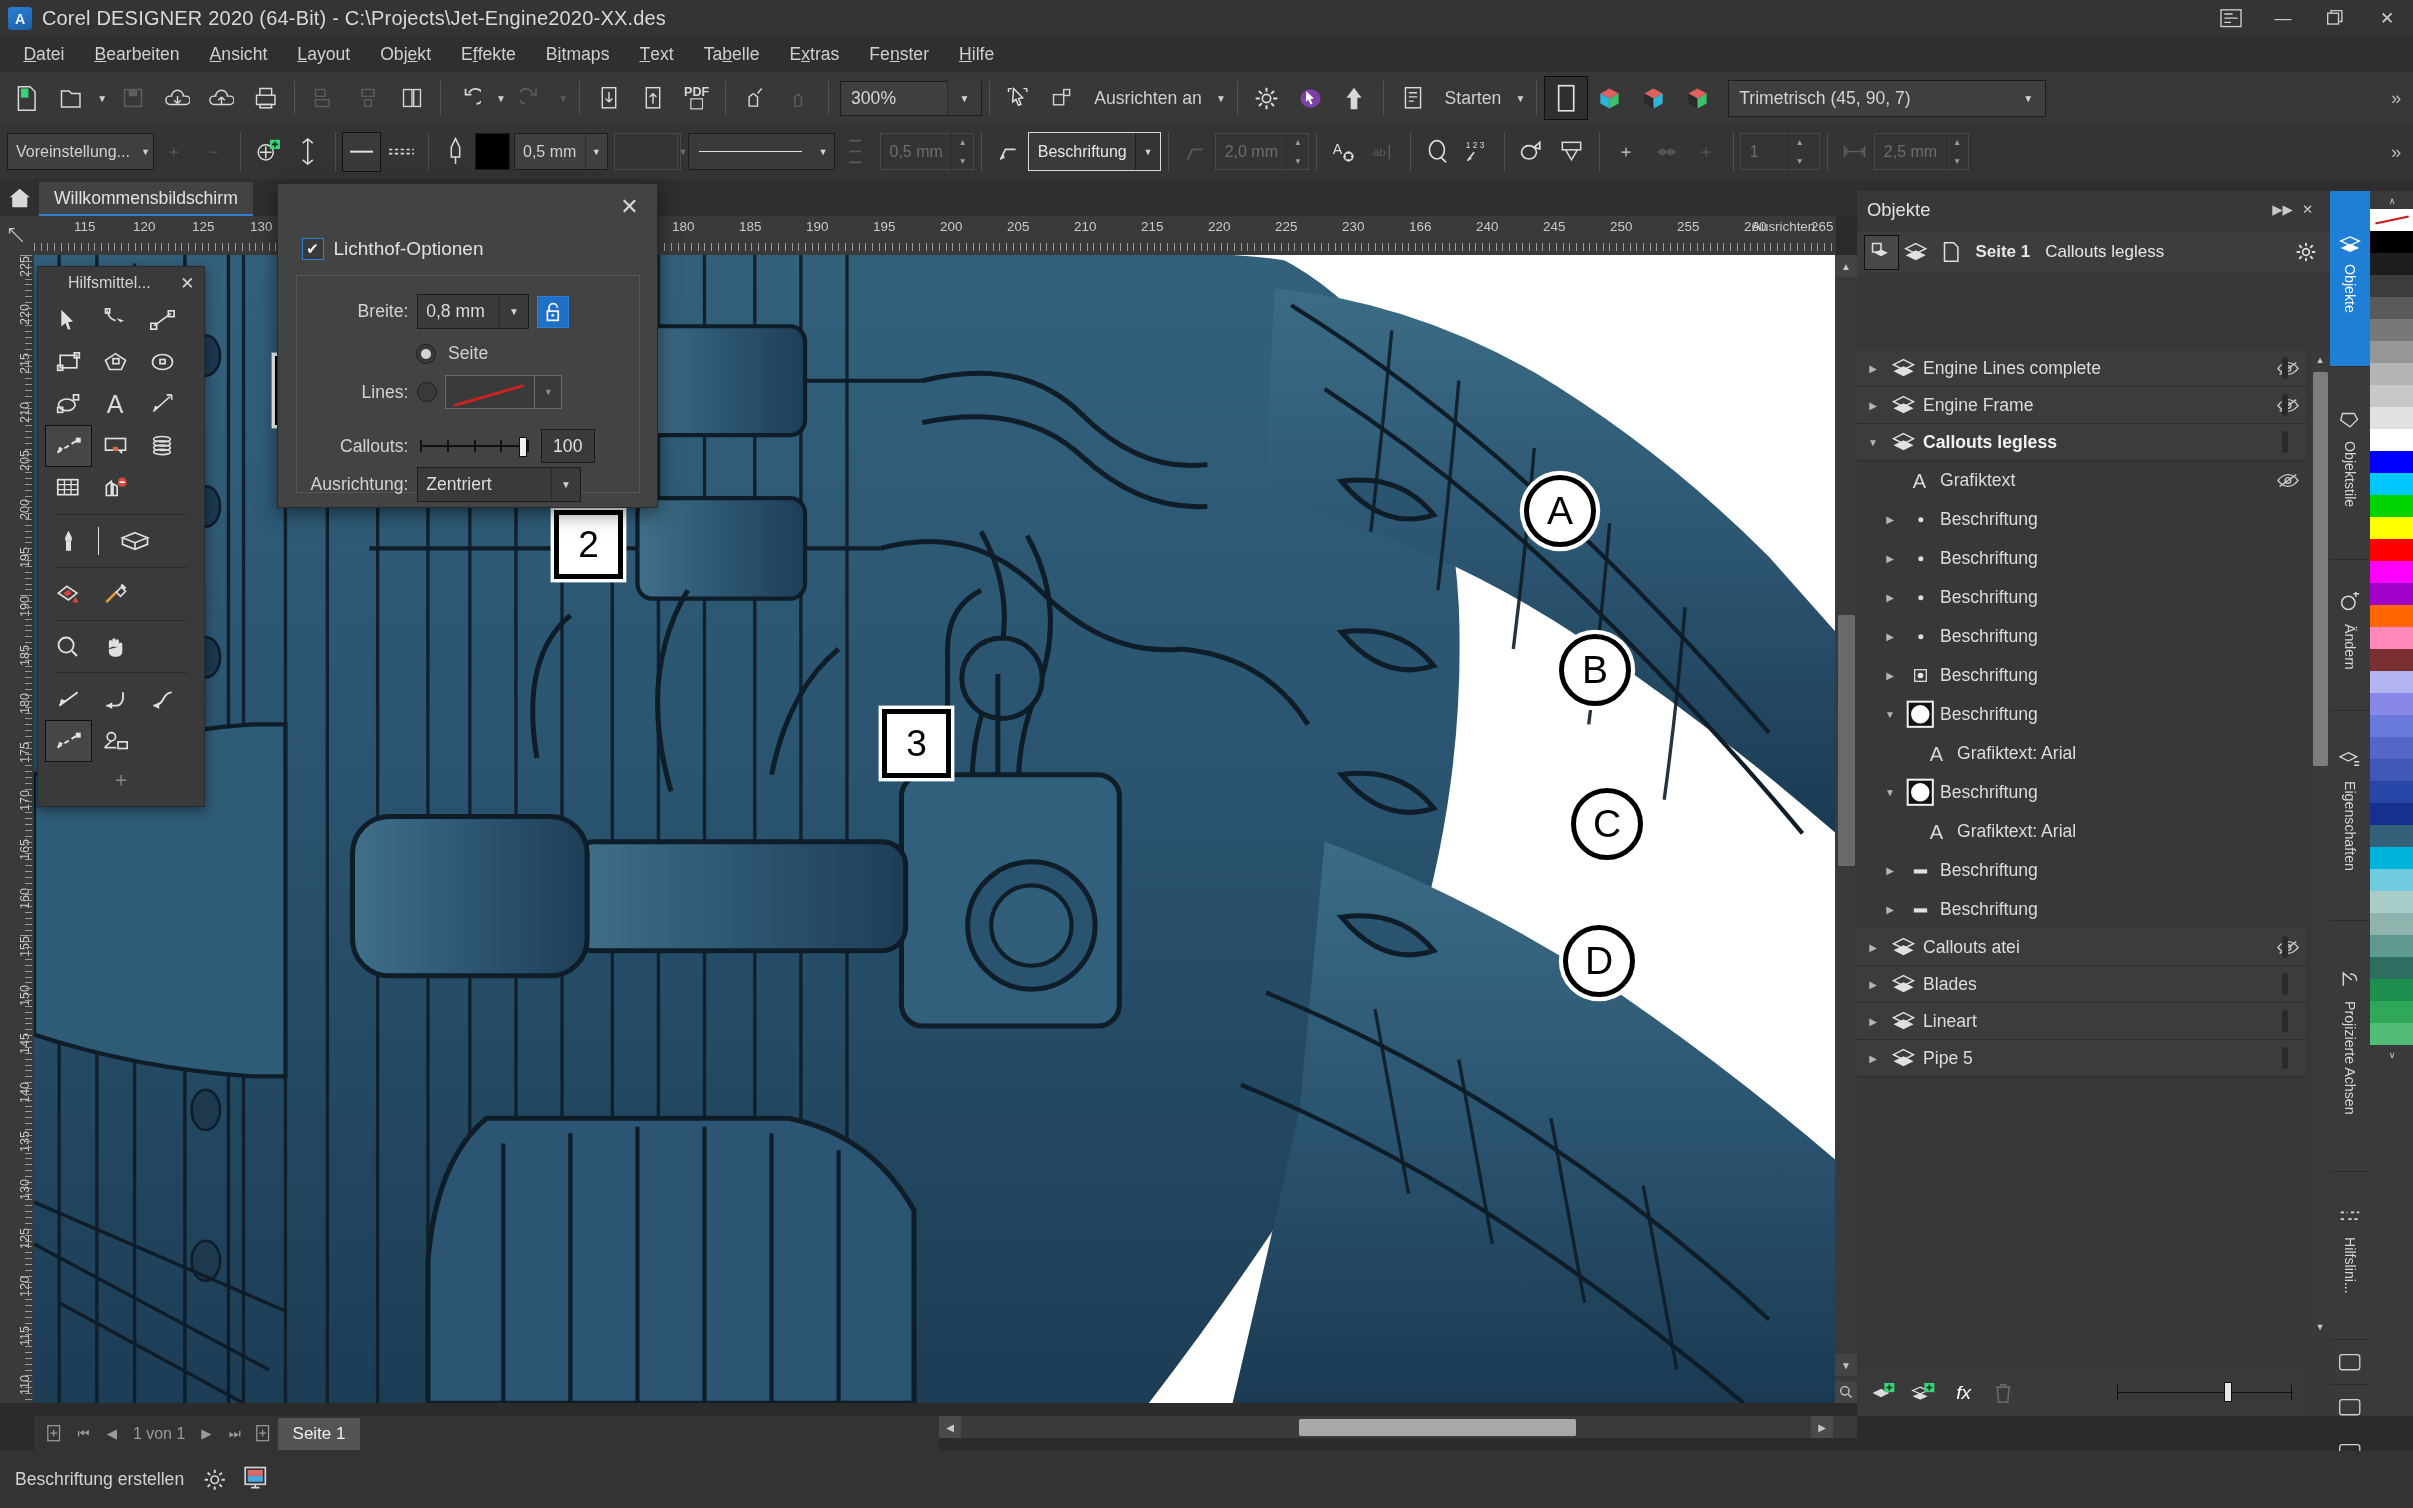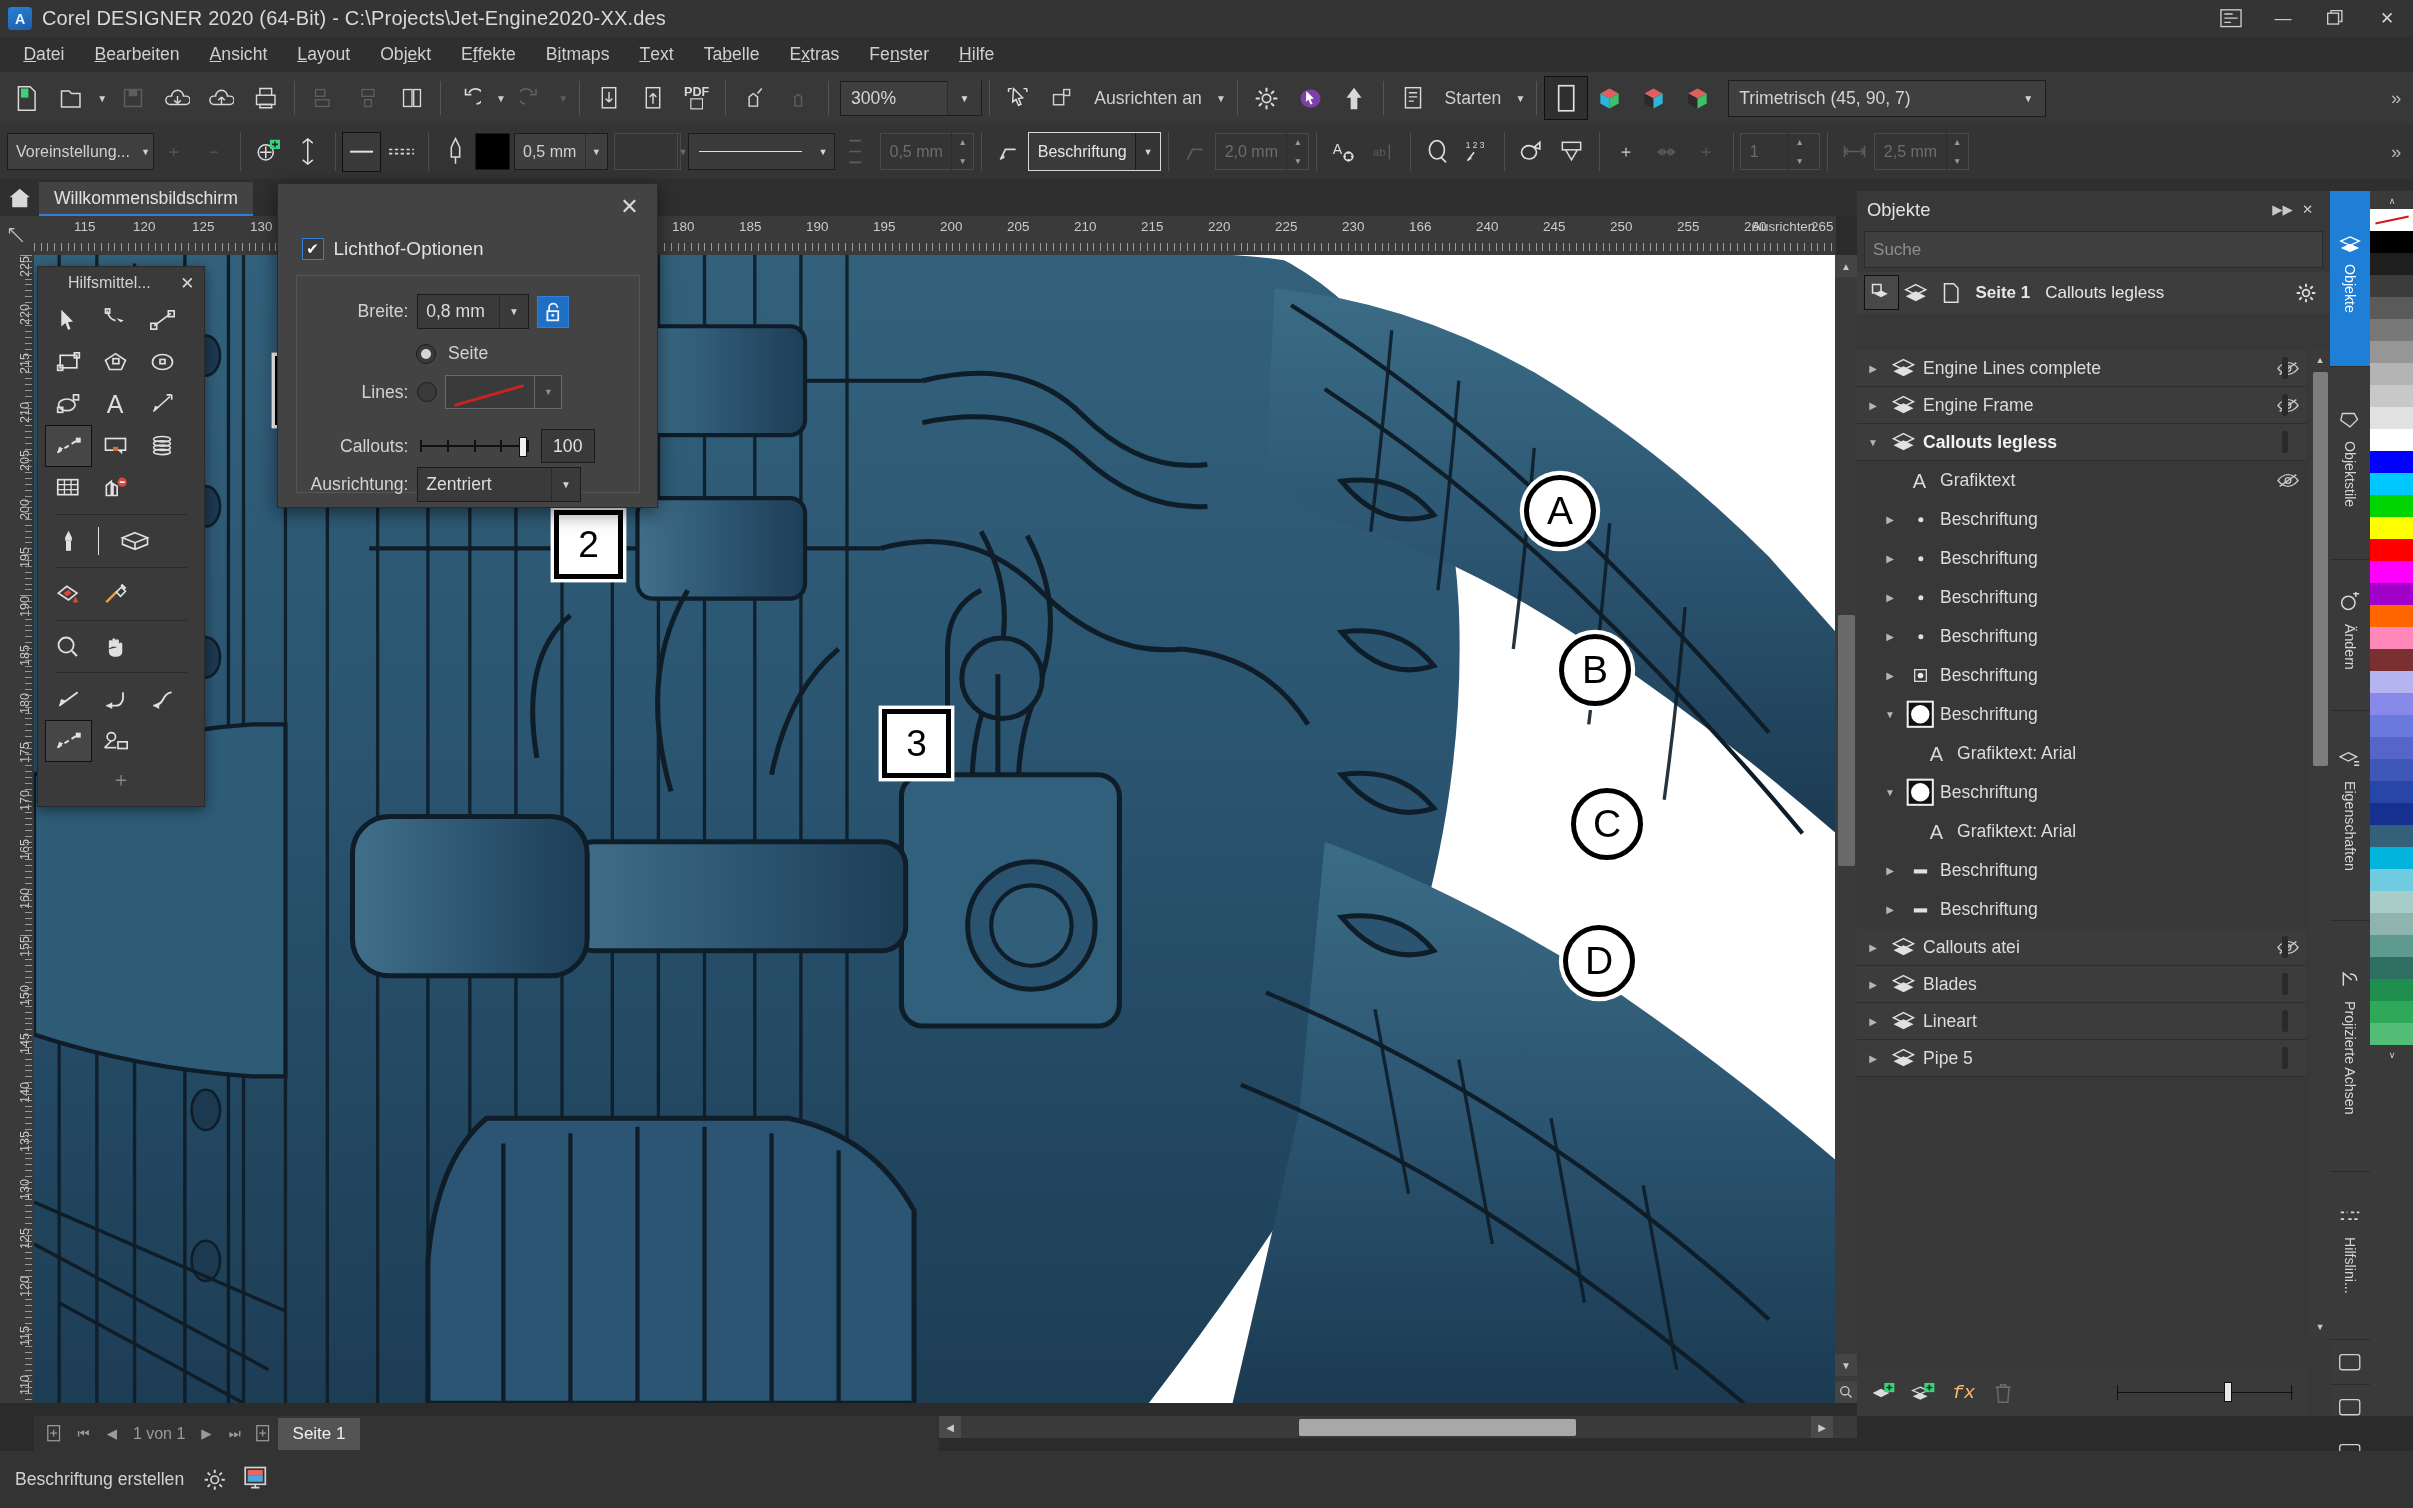--- a/index.html
+++ b/index.html
@@ -244,21 +244,21 @@
   .lay-ico{width:39px;display:flex;align-items:center;justify-content:center;color:#e0e0e0;font-size:17px;}
   .lay-name{font-size:17.6px;color:#dcdcdc;flex:1;}
   .lay-name.b{font-weight:bold;color:#f2f2f2;}
   .eye{width:37px;display:flex;align-items:center;justify-content:center;color:#c8c8c8;font-size:16px;}
   .lay-bar{position:absolute;right:18.4px;width:5.9px;height:22px;background:#2a2a2a;border-radius:2.5px;}
   .dk-scroll{position:absolute;right:0;top:159px;width:20px;height:987px;background:#3a3a3a;}
   .dk-scroll .thumb{position:absolute;left:2.5px;width:15px;background:#7d7d7d;border-radius:1.7px;}
   .dk-scroll .arr{position:absolute;left:0;width:20px;height:20px;display:flex;align-items:center;justify-content:center;font-size:9.2px;color:#c8c8c8;}
   .dk-foot{position:absolute;bottom:0;left:0;width:449px;height:47px;background:#3a3a3a;display:flex;align-items:center;padding-left:6.7px;}
   .dk-fbtn{width:40px;height:39px;display:flex;align-items:center;justify-content:center;color:#d8d8d8;font-size:17.6px;position:relative;}
-  .dk-fbtn.dim{color:#fdba74;font-family:Liberation Mono, monospace;}
+  .dk-fbtn.dim{color:#ffffff;}
   .dk-fslider{margin-left:auto;margin-right:13.4px;width:176px;position:relative;height:22px;}
 
   
   .dktabs{position:absolute;left:2330px;top:191px;width:40px;height:1225px;background:#3a3a3a;}
   .dktab{width:40px;display:flex;align-items:center;justify-content:center;color:#d6d6d6;border-bottom:0.8px solid #2c2c2c;}
   .dktab .vt{writing-mode:vertical-rl;font-size:14.2px;padding:8.4px 0;white-space:nowrap;}
   .dktab.active{background:#1f7fd6;color:#fff;}
 
   
   .palette{position:absolute;left:2370px;top:191px;width:44px;height:1225px;background:#3a3a3a;}
@@ -1640,23 +1640,20 @@
       </div>
     </div>
   </div>
 
   <div class="docker">
     <div class="dk-head">
       <div class="dk-title">Objekte</div>
       <div class="dk-ic">▶▶</div>
       <div class="dk-ic">✕</div>
     </div>
-    <div class="dk-search">
-      <span>Suche</span>
-    </div>
     <div class="dk-tools">
       <div class="dk-tool sel">
         <svg width="22" height="22" viewBox="0 0 26 26">
             <path d="M3 3h10v10H3z" fill="none" stroke="#e0e0e0" stroke-width="1.8"></path>
             <path d="M13 10l8 4-8 4-8-4z" fill="#e0e0e0"></path>
           </svg>
       </div>
       <div class="dk-tool">
         <svg width="23.5" height="20" viewBox="0 0 28 24">
             <path d="M14 2l12 6-12 6L2 8z" fill="none" stroke="#e0e0e0" stroke-width="1.8"></path>

